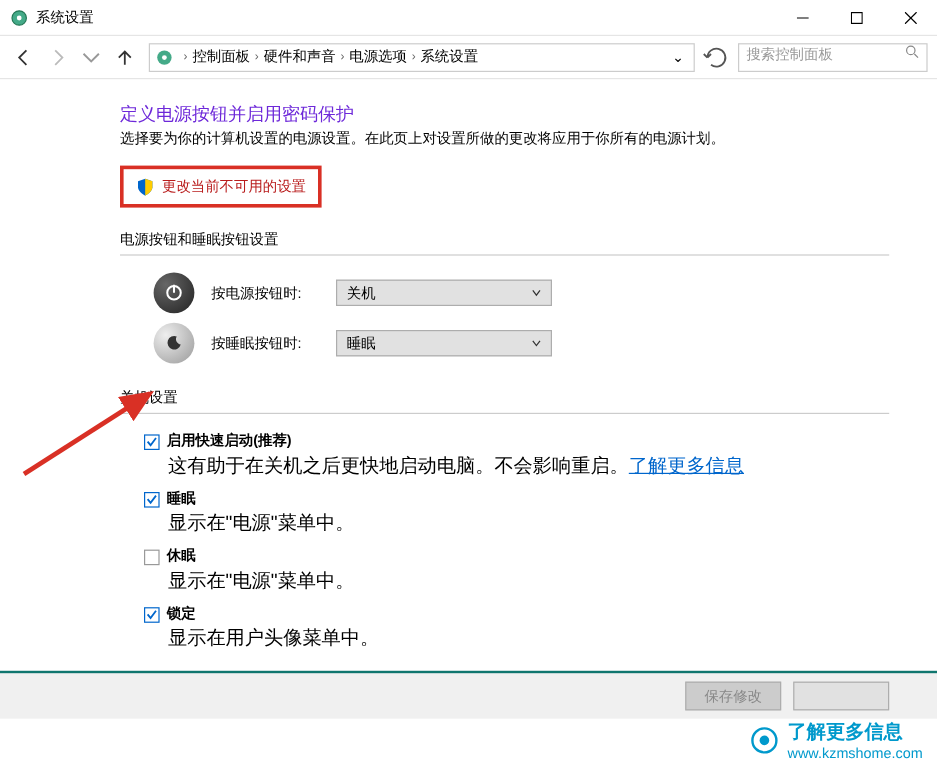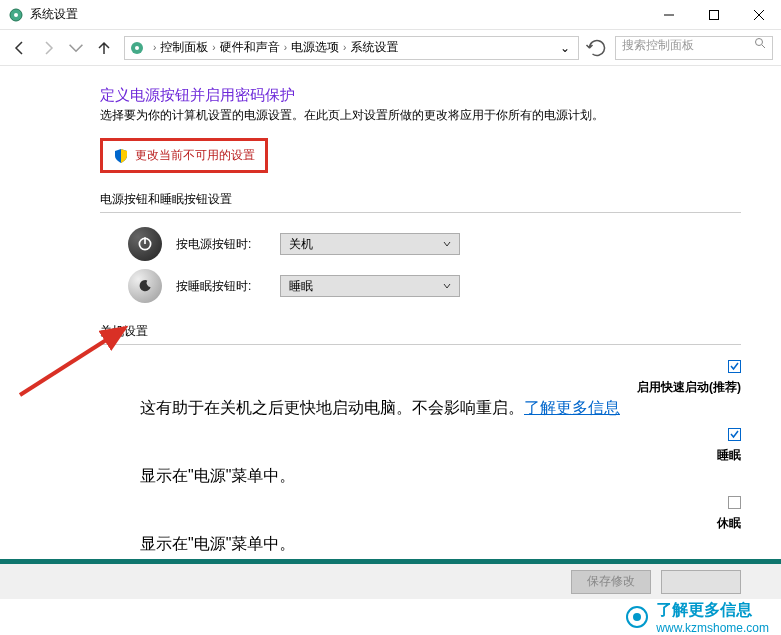--- a/index.html
+++ b/index.html
@@ -39,31 +39,31 @@
 .row { display: flex; align-items: center; margin: 8px 0 8px 28px; gap: 14px; }
 .pwr-icon { width: 34px; height: 34px; border-radius: 50%; display: flex; align-items: center; justify-content: center; }
 .pwr-icon.dark { background: radial-gradient(circle at 30% 30%, #666, #222); }
 .pwr-icon.light { background: radial-gradient(circle at 30% 30%, #eee, #999); }
 .pwr-icon svg { width: 18px; height: 18px; }
 .row-label { font-size: 12px; width: 90px; }
 .dropdown { width: 180px; height: 22px; border: 1px solid #adadad; background: #e1e1e1; font-size: 12px; padding: 0 8px; display: flex; align-items: center; justify-content: space-between; cursor: pointer; }
 .dropdown svg { width: 8px; height: 8px; }
 
 .shutdown { margin-top: 20px; }
-.opt { margin: 8px 0 2px 20px; display: flex; align-items: flex-end; gap: 6px; font-size: 12px; flex-direction: column; }
+.opt { margin: 8px 0 2px 20px; display: flex; align-items: center; gap: 6px; font-size: 12px; }
 .cb { width: 13px; height: 13px; border: 1px solid #999; display: inline-flex; align-items: center; justify-content: center; flex-shrink: 0; margin-top: 1px; }
 .cb.checked { border-color: #0066cc; }
 .cb.checked svg { width: 9px; height: 9px; }
 .opt-title { font-weight: bold; }
 .opt-desc { font-size: 16px; margin: 2px 0 6px 40px; color: #000; }
 .opt-desc a { color: #0066cc; text-decoration: underline; cursor: pointer; }
 
 .arrow-annot { position: absolute; left: 10px; top: 280px; pointer-events: none; }
 
-.footer { position: absolute; bottom: 36px; left: 0; right: 0; height: 40px; border-top: 5px solid #0f766e; display: flex; align-items: center; justify-content: flex-end; padding-right: 40px; gap: 10px; background: #f0f0f0; }
+.footer { position: absolute; bottom: 36px; left: 0; right: 0; height: 40px; border-top: 2px solid #0f766e; display: flex; align-items: center; justify-content: flex-end; padding-right: 40px; gap: 10px; background: #f0f0f0; }
 .btn { min-width: 80px; height: 24px; border: 1px solid #adadad; font-size: 12px; display: flex; align-items: center; justify-content: center; cursor: pointer; background: #e1e1e1; }
 .btn.disabled { color: #888; background: #ccc; }
 
 .watermark { position: absolute; bottom: 0; right: 0; left: 0; height: 36px; display: flex; align-items: center; justify-content: flex-end; padding-right: 12px; gap: 8px; background: #fff; }
 .wm-logo { width: 22px; height: 22px; border: 2px solid #0099cc; border-radius: 50%; position: relative; }
 .wm-logo::after { content: ""; position: absolute; width: 8px; height: 8px; background: #0099cc; border-radius: 50%; left: 5px; top: 5px; }
 .wm-text { font-size: 16px; color: #0099cc; font-weight: bold; }
 .wm-url { font-size: 12px; color: #0099cc; }
 </style>
 </head>
@@ -219,20 +219,21 @@
         </div>
         <div class="opt-desc">显示在"电源"菜单中。</div>
         <div class="opt">
           <span class="cb checked">
             <svg viewBox="0 0 9 9">
               <path d="M1 4 L3.5 7 L8 1" fill="none" stroke="#0066cc" stroke-width="1.5"></path>
             </svg>
           </span>
           <span class="opt-title">锁定</span>
         </div>
+        <div class="opt-desc">显示在用户头像菜单中。</div>
       </div>
   </div>
 </div>
 
 <svg class="arrow-annot" width="140" height="120" viewBox="0 0 140 120">
   <defs>
       <marker id="ah" markerWidth="8" markerHeight="8" refX="6" refY="3" orient="auto">
         <path d="M0 0 L7 3 L0 6 Z" fill="#d93025"></path>
       </marker>
     </defs>

